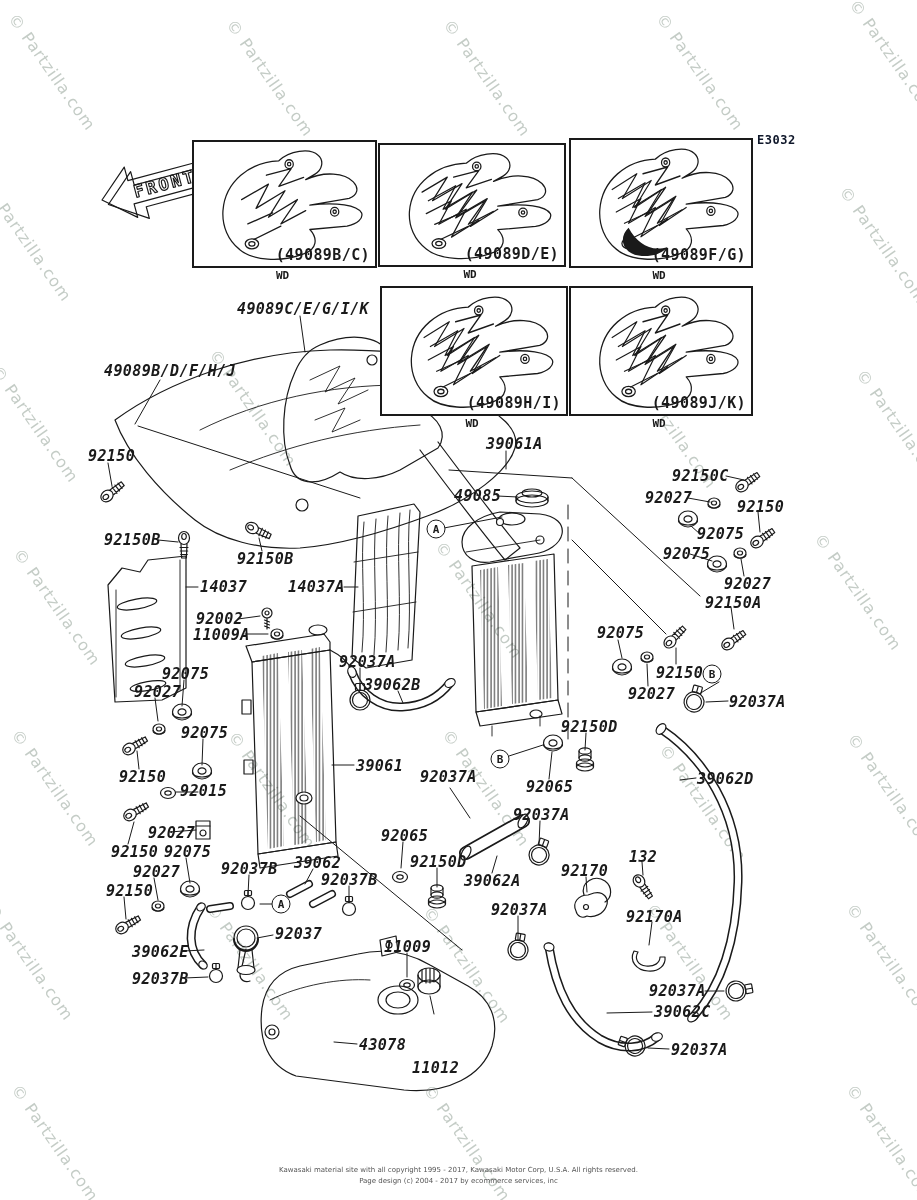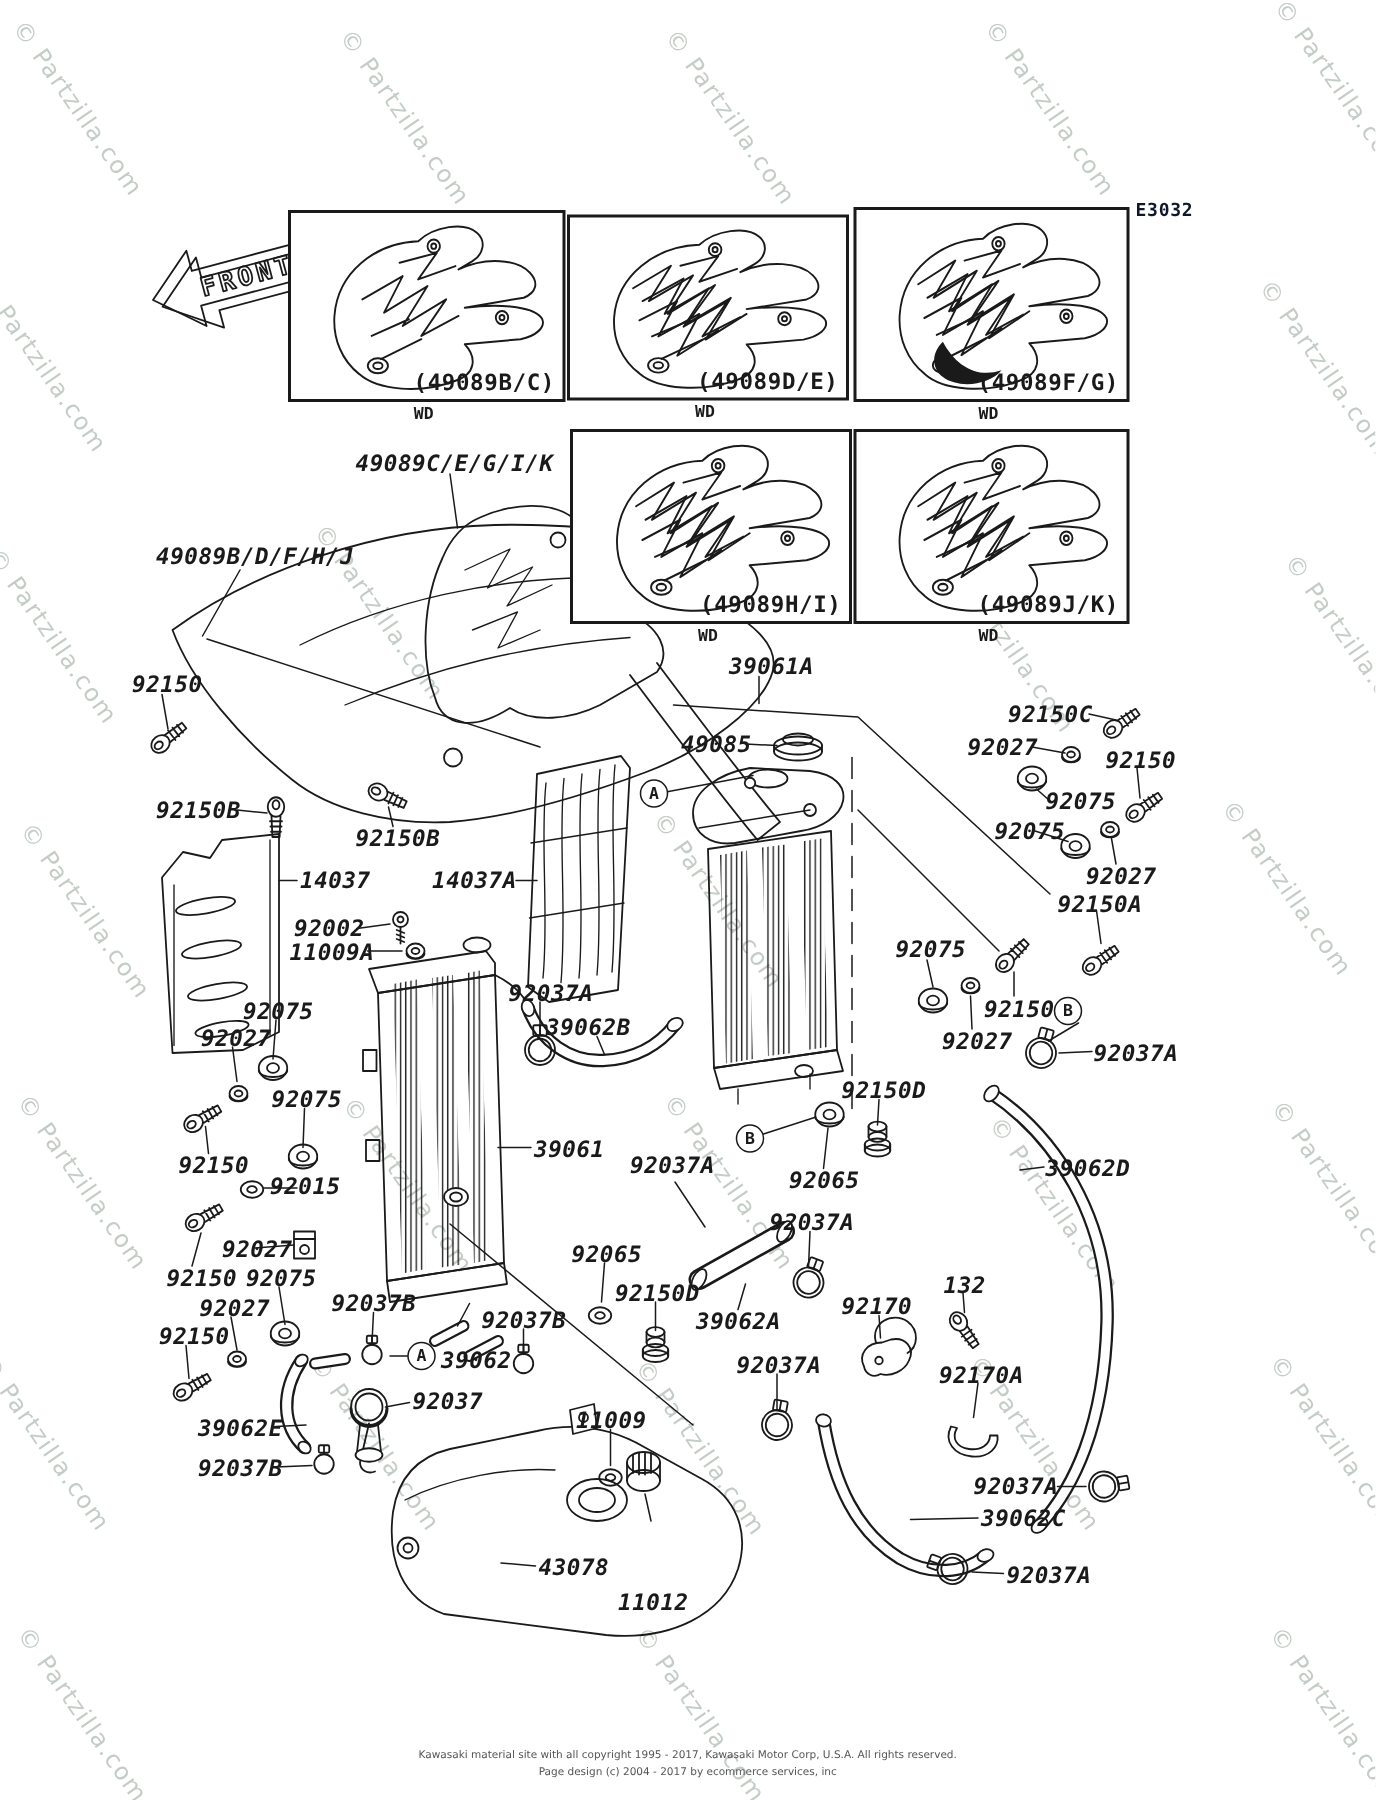--- a/index.html
+++ b/index.html
@@ -388,21 +388,21 @@
       <div class="callout" style="left: 134px; top: 685px;">92027</div>
       <div class="callout" style="left: 181px; top: 726px;">92075</div>
       <div class="callout" style="left: 119px; top: 770px;">92150</div>
       <div class="callout" style="left: 180px; top: 784px;">92015</div>
       <div class="callout" style="left: 148px; top: 826px;">92027</div>
       <div class="callout" style="left: 111px; top: 845px;">92150</div>
       <div class="callout" style="left: 164px; top: 845px;">92075</div>
       <div class="callout" style="left: 133px; top: 865px;">92027</div>
       <div class="callout" style="left: 106px; top: 884px;">92150</div>
       <div class="callout" style="left: 221px; top: 862px;">92037B</div>
-      <div class="callout" style="left: 294px; top: 900px;">39062</div>
+      <div class="callout" style="left: 294px; top: 856px;">39062</div>
       <div class="callout" style="left: 321px; top: 873px;">92037B</div>
       <div class="callout" style="left: 275px; top: 927px;">92037</div>
       <div class="callout" style="left: 132px; top: 945px;">39062E</div>
       <div class="callout" style="left: 132px; top: 972px;">92037B</div>
       <div class="callout" style="left: 339px; top: 655px;">92037A</div>
       <div class="callout" style="left: 364px; top: 678px;">39062B</div>
       <div class="callout" style="left: 356px; top: 759px;">39061</div>
       <div class="callout" style="left: 597px; top: 626px;">92075</div>
       <div class="callout" style="left: 656px; top: 666px;">92150</div>
       <div class="callout" style="left: 628px; top: 687px;">92027</div>

